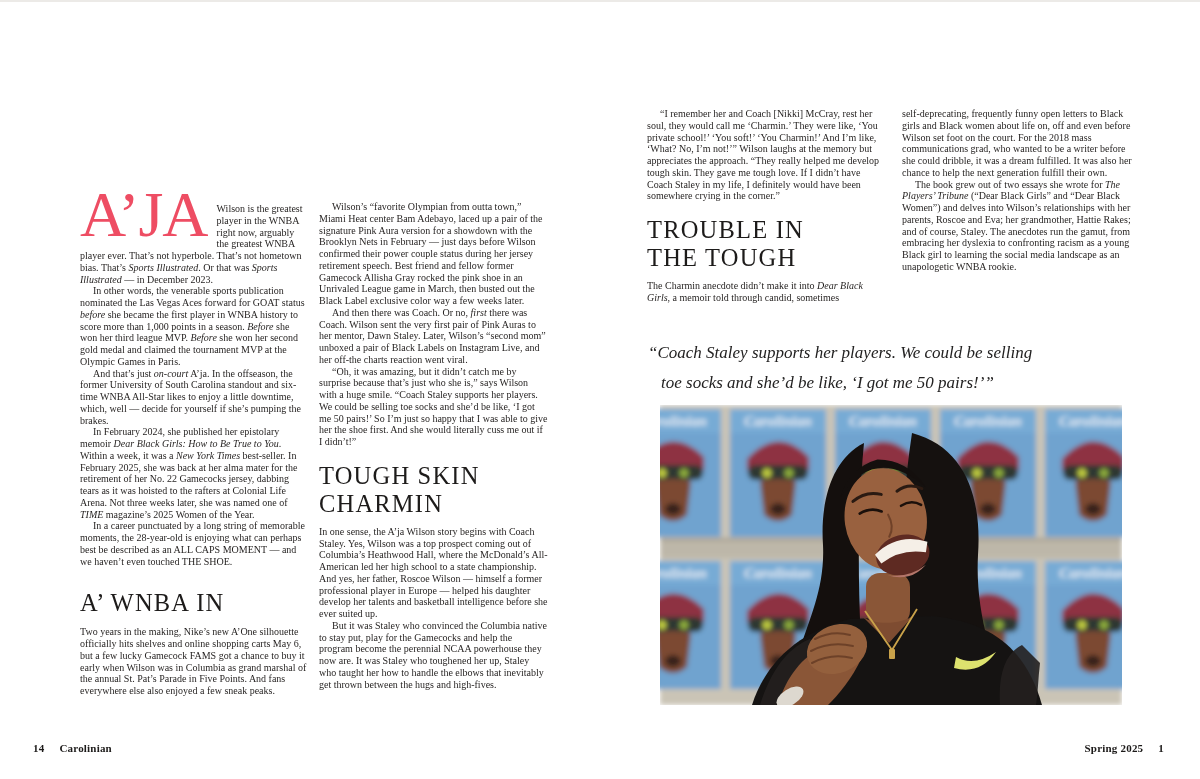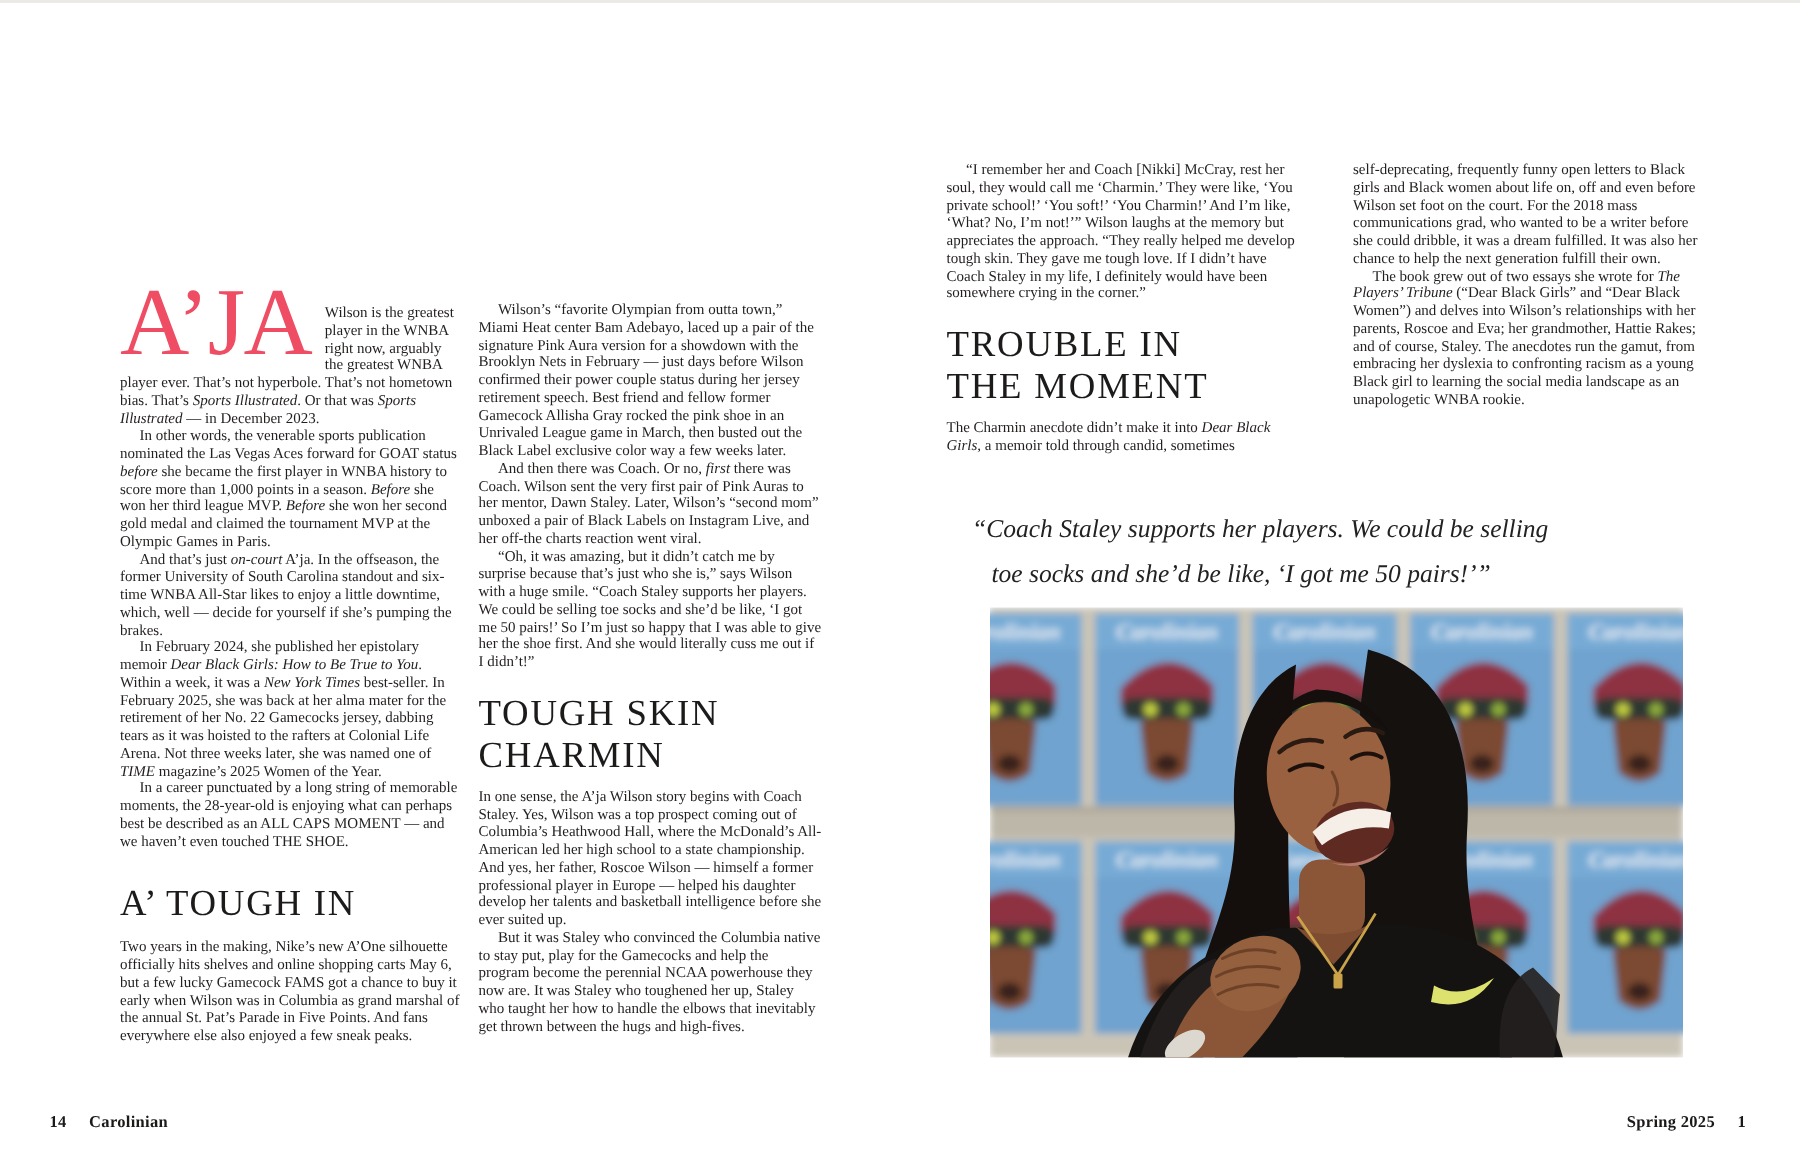--- a/index.html
+++ b/index.html
@@ -4,21 +4,21 @@
 <style>
   html,body{margin:0;padding:0;}
   body{
     width:1200px;height:779px;background:#ffffff;position:relative;overflow:hidden;
     font-family:"Liberation Serif",serif;color:#221f1e;
     border-top:2px solid #eceae7;box-sizing:border-box;
   }
   .col{position:absolute;}
   #col1{left:80px;top:186px;width:229px;}
   #col2{left:319px;top:199px;width:229px;}
-  #col3{left:631px;top:106px;width:233px;}
+  #col3{left:647px;top:106px;width:233px;}
   #col4{left:902px;top:106px;width:233px;}
   p.body{font-size:10px;line-height:11.75px;margin:0;color:#221f1e;}
   p.indent{text-indent:13px;}
   .headline{
     float:left;font-size:64px;line-height:53px;letter-spacing:-1px;
     color:#ee4d63;margin:0 9px 3px 0;font-weight:400;
   }
   .lede{padding-top:15px;}
   .section-head{
     font-weight:400;color:#1d1b1a;font-size:24.5px;line-height:28px;
@@ -44,41 +44,41 @@
 
 <div id="col1" class="col">
   <div>
     <div class="headline">A’JA</div>
     <p class="body lede">Wilson is the greatest player in the WNBA right now, arguably the greatest WNBA player ever. That’s not hyperbole. That’s not hometown bias. That’s <i>Sports Illustrated</i>. Or that was <i>Sports Illustrated</i> — in December 2023.</p>
   </div>
   <p class="body indent">In other words, the venerable sports publication nominated the Las Vegas Aces forward for GOAT status <i>before</i> she became the first player in WNBA history to score more than 1,000 points in a season. <i>Before</i> she won her third league MVP. <i>Before</i> she won her second gold medal and claimed the tournament MVP at the Olympic Games in Paris.</p>
   <p class="body indent">And that’s just <i>on-court</i> A’ja. In the offseason, the former University of South Carolina standout and six-time WNBA All-Star likes to enjoy a little downtime, which, well — decide for yourself if she’s pumping the brakes.</p>
   <p class="body indent">In February 2024, she published her epistolary memoir <i>Dear Black Girls: How to Be True to You</i>. Within a week, it was a <i>New York Times</i> best-seller. In February 2025, she was back at her alma mater for the retirement of her No. 22 Gamecocks jersey, dabbing tears as it was hoisted to the rafters at Colonial Life Arena. Not three weeks later, she was named one of <i>TIME</i> magazine’s 2025 Women of the Year.</p>
   <p class="body indent">In a career punctuated by a long string of memorable moments, the 28-year-old is enjoying what can perhaps best be described as an ALL CAPS MOMENT — and we haven’t even touched THE SHOE.</p>
-  <h2 class="section-head">A’ TOUGH IN</h2>
+  <h2 class="section-head">A’ WNBA IN</h2>
   <p class="body">Two years in the making, Nike’s new A’One silhouette officially hits shelves and online shopping carts May 6, but a few lucky Gamecock FAMS got a chance to buy it early when Wilson was in Columbia as grand marshal of the annual St. Pat’s Parade in Five Points. And fans everywhere else also enjoyed a few sneak peaks.</p>
 </div>
 
 <div id="col2" class="col">
   <p class="body indent">Wilson’s “favorite Olympian from outta town,” Miami Heat center Bam Adebayo, laced up a pair of the signature Pink Aura version for a showdown with the Brooklyn Nets in February — just days before Wilson confirmed their power couple status during her jersey retirement speech. Best friend and fellow former Gamecock Allisha Gray rocked the pink shoe in an Unrivaled League game in March, then busted out the Black Label exclusive color way a few weeks later.</p>
   <p class="body indent">And then there was Coach. Or no, <i>first</i> there was Coach. Wilson sent the very first pair of Pink Auras to her mentor, Dawn Staley. Later, Wilson’s “second mom” unboxed a pair of Black Labels on Instagram Live, and her off-the charts reaction went viral.</p>
   <p class="body indent">“Oh, it was amazing, but it didn’t catch me by surprise because that’s just who she is,” says Wilson with a huge smile. “Coach Staley supports her players. We could be selling toe socks and she’d be like, ‘I got me 50 pairs!’ So I’m just so happy that I was able to give her the shoe first. And she would literally cuss me out if I didn’t!”</p>
   <h2 class="section-head two-line">
     <span class="hl">TOUGH SKIN</span>
     <span class="hl">CHARMIN</span>
   </h2>
   <p class="body">In one sense, the A’ja Wilson story begins with Coach Staley. Yes, Wilson was a top prospect coming out of Columbia’s Heathwood Hall, where the McDonald’s All-American led her high school to a state championship. And yes, her father, Roscoe Wilson — himself a former professional player in Europe — helped his daughter develop her talents and basketball intelligence before she ever suited up.</p>
   <p class="body indent">But it was Staley who convinced the Columbia native to stay put, play for the Gamecocks and help the program become the perennial NCAA powerhouse they now are. It was Staley who toughened her up, Staley who taught her how to handle the elbows that inevitably get thrown between the hugs and high-fives.</p>
 </div>
 
 <div id="col3" class="col">
   <p class="body indent">“I remember her and Coach [Nikki] McCray, rest her soul, they would call me ‘Charmin.’ They were like, ‘You private school!’ ‘You soft!’ ‘You Charmin!’ And I’m like, ‘What? No, I’m not!’” Wilson laughs at the memory but appreciates the approach. “They really helped me develop tough skin. They gave me tough love. If I didn’t have Coach Staley in my life, I definitely would have been somewhere crying in the corner.”</p>
   <h2 class="section-head two-line">
     <span class="hl">TROUBLE IN</span>
-    <span class="hl">THE MOMENT</span>
+    <span class="hl">THE TOUGH</span>
   </h2>
   <p class="body">The Charmin anecdote didn’t make it into <i>Dear Black Girls</i>, a memoir told through candid, sometimes</p>
 </div>
 
 <div id="col4" class="col">
   <p class="body">self-deprecating, frequently funny open letters to Black girls and Black women about life on, off and even before Wilson set foot on the court. For the 2018 mass communications grad, who wanted to be a writer before she could dribble, it was a dream fulfilled. It was also her chance to help the next generation fulfill their own.</p>
   <p class="body indent">The book grew out of two essays she wrote for <i>The Players’ Tribune</i> (“Dear Black Girls” and “Dear Black Women”) and delves into Wilson’s relationships with her parents, Roscoe and Eva; her grandmother, Hattie Rakes; and of course, Staley. The anecdotes run the gamut, from embracing her dyslexia to confronting racism as a young Black girl to learning the social media landscape as an unapologetic WNBA rookie.</p>
 </div>
 
 <div id="pull-quote">

